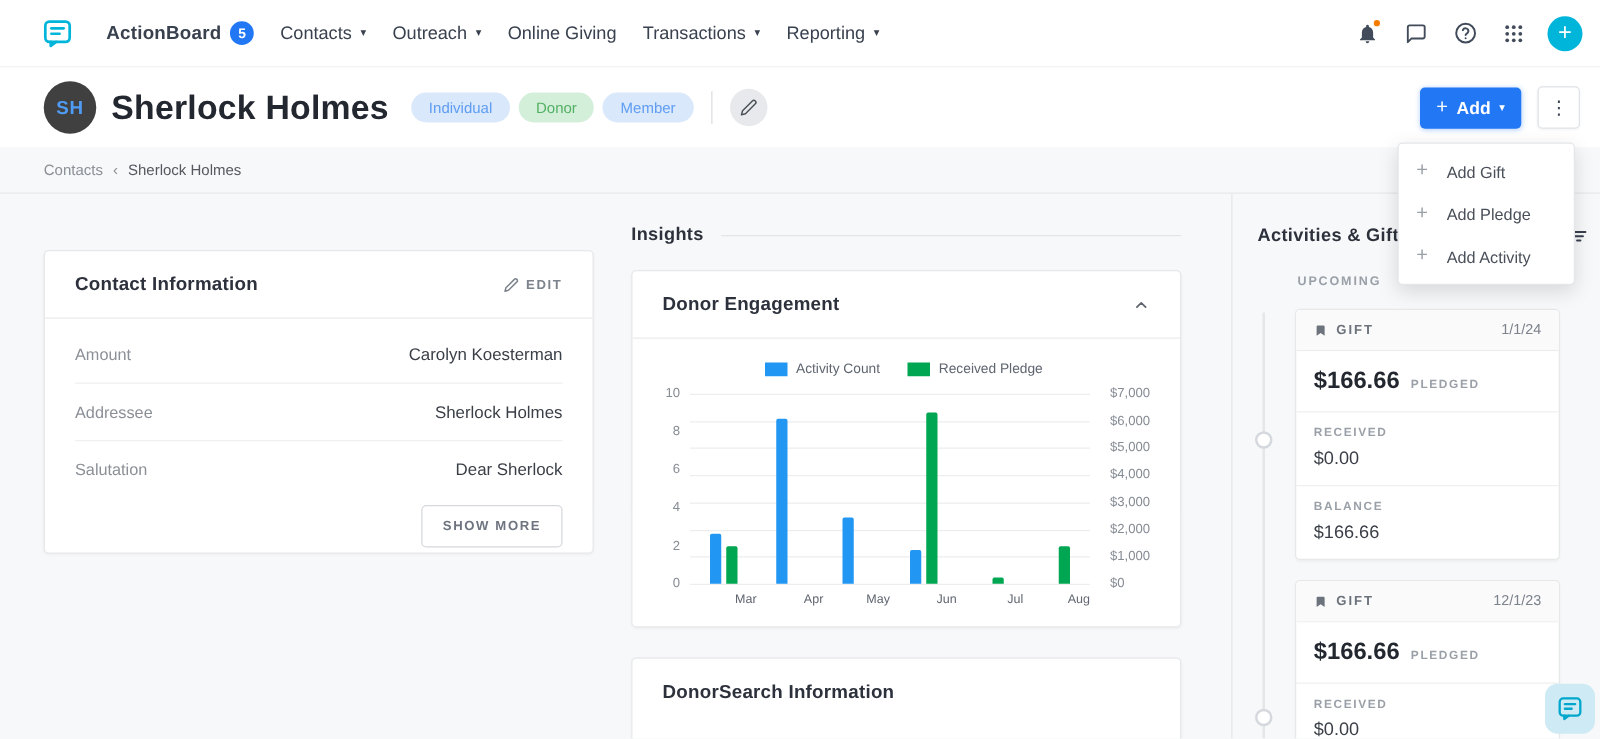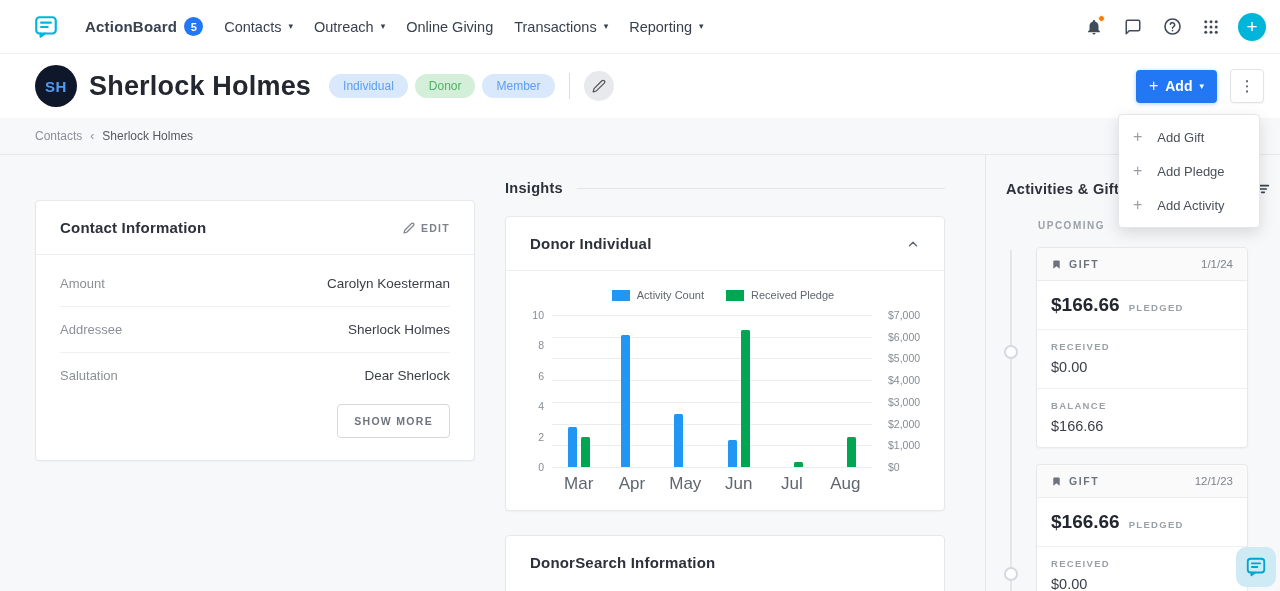--- a/index.html
+++ b/index.html
@@ -15,21 +15,21 @@
 .nav-items{display:flex;align-items:center;gap:21px;margin-left:28px}
 .nav-item{display:flex;align-items:center;gap:7px;font-size:14.5px;font-weight:500;color:#39414f;cursor:pointer;white-space:nowrap}
 .caret{font-size:9px;color:#39414f;line-height:1}
 .nav-right{margin-left:auto;display:flex;align-items:center;gap:15px;padding-right:4px}
 .icon-btn{position:relative;display:flex;align-items:center;justify-content:center;width:24px;height:24px;color:#414b5a;cursor:pointer}
 .bell-dot{position:absolute;top:0;right:1px;width:7px;height:7px;border-radius:50%;background:#f57c00;border:1px solid #fff}
 .plus-circle{width:28px;height:28px;border-radius:50%;background:#00b5da;color:#fff;display:flex;align-items:center;justify-content:center;font-size:19px;font-weight:500;cursor:pointer;line-height:1}
 
 
 .page-header{height:64px;background:#fff;display:flex;align-items:center;padding:0 16px 0 35px}
-.avatar{width:42px;height:42px;border-radius:50%;background:#0f172a;color:#4f9cf5;font-size:15px;font-weight:700;display:flex;align-items:center;justify-content:center;letter-spacing:.5px;flex:0 0 auto}
+.avatar{width:42px;height:42px;border-radius:50%;background:#404040;color:#4f9cf5;font-size:15px;font-weight:700;display:flex;align-items:center;justify-content:center;letter-spacing:.5px;flex:0 0 auto}
 .page-title{font-size:27px;font-weight:700;color:#23272f;margin-left:12px;letter-spacing:.2px;white-space:nowrap}
 .tags{display:flex;gap:7px;margin-left:18px}
 .tag{padding:5px 14px;border-radius:14px;font-size:12px;font-weight:500;white-space:nowrap}
 .tag-blue{background:#d9e8fb;color:#5f9df2}
 .tag-green{background:#d3efda;color:#53b063}
 .vdiv{width:1px;height:26px;background:#dadde2;margin:0 14px}
 .edit-circle{width:30px;height:30px;border-radius:50%;background:#e7e9ec;display:flex;align-items:center;justify-content:center;color:#4a5158;cursor:pointer;border:none}
 .header-actions{margin-left:auto;display:flex;align-items:center;gap:13px}
 .add-btn{height:33px;background:#2277f4;color:#fff;border:none;border-radius:4px;display:flex;align-items:center;gap:7px;padding:0 13px;font-size:14px;font-weight:700;cursor:pointer;box-shadow:0 1px 4px rgba(34,119,244,.35);font-family:inherit}
 .add-btn .plus{font-size:16px;font-weight:400;line-height:1}
@@ -54,21 +54,21 @@
 .card-header{display:flex;align-items:center;justify-content:space-between;padding:18px 24px;border-bottom:1px solid #ececee}
 .card-title{font-size:15px;font-weight:700;color:#2c313c;letter-spacing:.2px}
 .edit-btn{display:flex;align-items:center;gap:6px;background:none;border:none;color:#7d838c;font-size:10.5px;font-weight:700;letter-spacing:1.3px;cursor:pointer;font-family:inherit}
 .collapse-btn{background:none;border:none;color:#5f6670;cursor:pointer;display:flex;align-items:center}
 .fields{padding:6px 24px 4px}
 .field-row{display:flex;justify-content:space-between;align-items:center;padding:15px 0;border-bottom:1px solid #f0f0f2}
 .field-row:last-of-type{border-bottom:none}
 .field-label{font-size:13px;color:#8b9097}
 .field-value{font-size:13.5px;color:#3a3f47}
 .field-value.link{color:#2fafc6;cursor:pointer}
-.show-more-wrap{display:flex;justify-content:flex-end;padding:2px 24px 22px}
+.show-more-wrap{display:flex;justify-content:flex-end;padding:2px 24px 4px}
 .show-more{background:#fff;border:1px solid #d5d8dc;border-radius:4px;padding:10px 16px;font-size:10.5px;font-weight:700;letter-spacing:1.3px;color:#6f7580;cursor:pointer;font-family:inherit}
 
 
 .chart-wrap{padding:14px 18px 16px 14px}
 .legend{display:flex;justify-content:center;gap:22px;margin:4px 0 14px}
 .legend-item{display:flex;align-items:center;gap:7px}
 .swatch{width:18px;height:11px;display:inline-block}
 .legend-text{font-size:11px;color:#5f6670}
 .chart-body{display:flex;height:152px}
 .ticks{position:relative}
@@ -76,21 +76,21 @@
 .ticks-right{width:46px}
 .tick{position:absolute;transform:translateY(-50%);font-size:10.5px;color:#868c94;line-height:1;white-space:nowrap}
 .ticks-left .tick{right:0}
 .ticks-right .tick{left:8px}
 .plot{flex:1;position:relative;margin:0 8px}
 .gridline{position:absolute;left:0;right:0;height:1px;background:#ededf0}
 .bargroups{position:absolute;left:0;right:0;top:0;bottom:0;display:flex;align-items:flex-end}
 .bargroup{flex:1;display:flex;justify-content:center;align-items:flex-end;gap:4px;height:100%}
 .bar{width:9px;border-radius:1.5px 1.5px 0 0}
 .months{display:flex;margin:7px 54px 0 32px}
-.mlabel{flex:1;text-align:center;font-size:17px;color:#5f6670}
+.mlabel{flex:1;text-align:right;font-size:10px;color:#5f6670}
 .ds-card{min-height:90px;margin-top:24px}
 
 
 .activities{flex:1;margin-left:40px;border-left:1px solid #e5e6e8;padding:25px 8px 0 20px;position:relative;overflow:hidden}
 .upcoming{margin:22px 0 0 32px;font-size:10px;font-weight:700;letter-spacing:1.5px;color:#9aa0a8}
 .timeline{position:absolute;left:24px;top:95px;bottom:0;width:2px;background:#e5e6e8}
 .tdot{position:absolute;left:18px;width:14px;height:14px;border-radius:50%;background:#fff;border:2px solid #d5d8dd;z-index:2}
 .tdot1{top:190px}
 .tdot2{top:412px}
 .gift-cards{margin:16px 0 0 30px;position:relative;z-index:1}
@@ -257,21 +257,21 @@
       </div>
     </section>
 
     <section class="col col-mid">
       <div class="section-heading">
         <span class="htext">Insights</span>
         <span class="hline"></span>
       </div>
       <div class="card">
         <div class="card-header">
-          <span class="card-title">Donor Individual</span>
+          <span class="card-title">Donor Engagement</span>
           <button class="collapse-btn">
             <svg width="14" height="14" viewBox="0 0 24 24" fill="none" stroke="currentColor" stroke-width="2.4" stroke-linecap="round" stroke-linejoin="round">
               <polyline points="6 15 12 9 18 15"></polyline>
             </svg>
           </button>
         </div>
         <div class="chart-wrap">
           <div class="legend">
               <div class="legend-item">
                 <span class="swatch" style="background: rgb(33, 150, 243);"></span>

